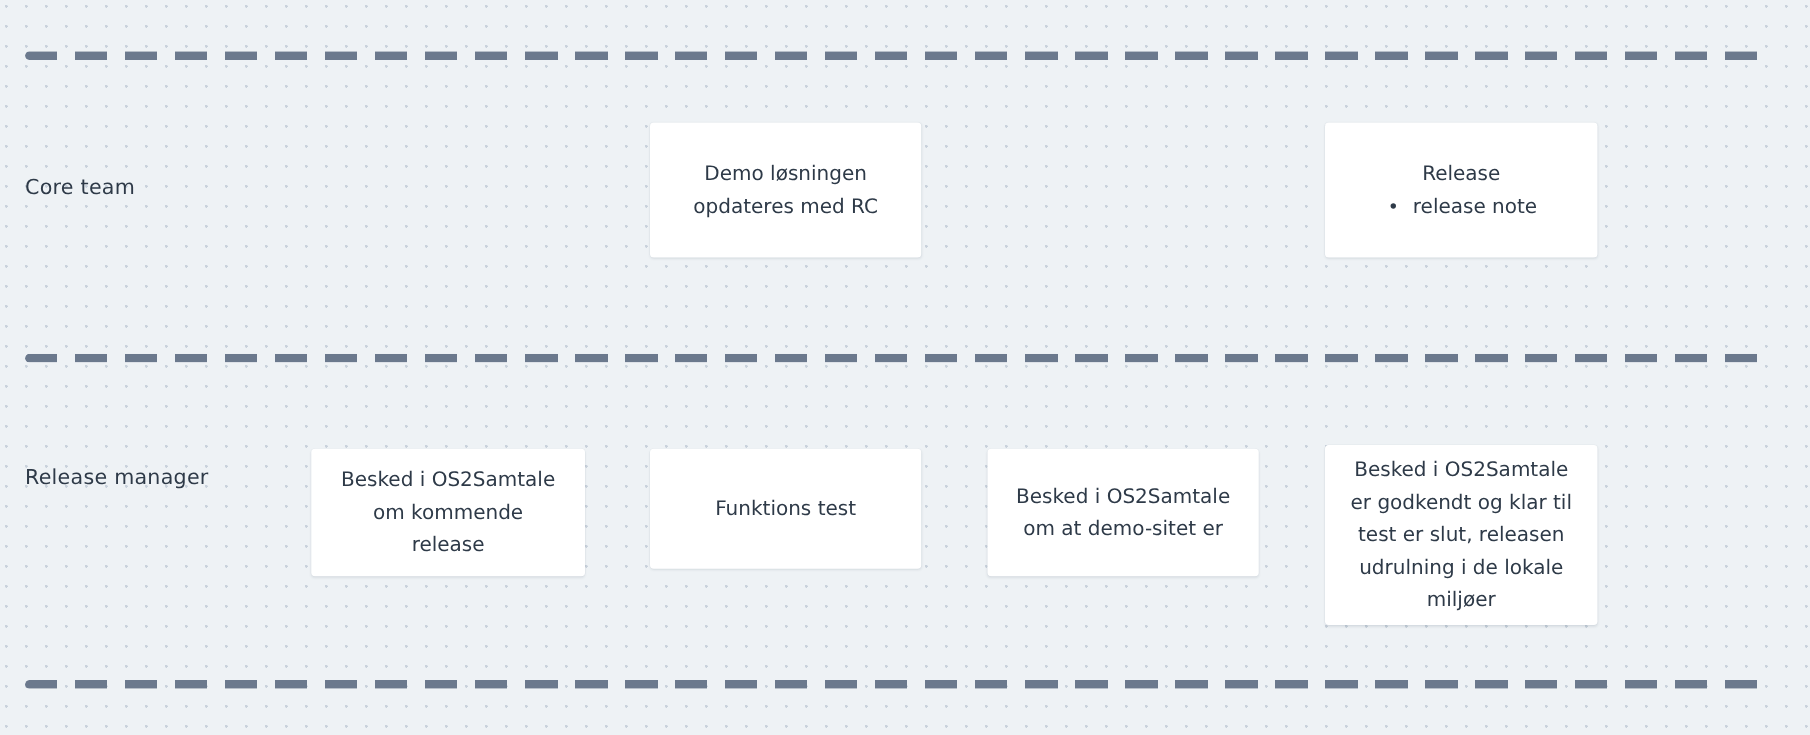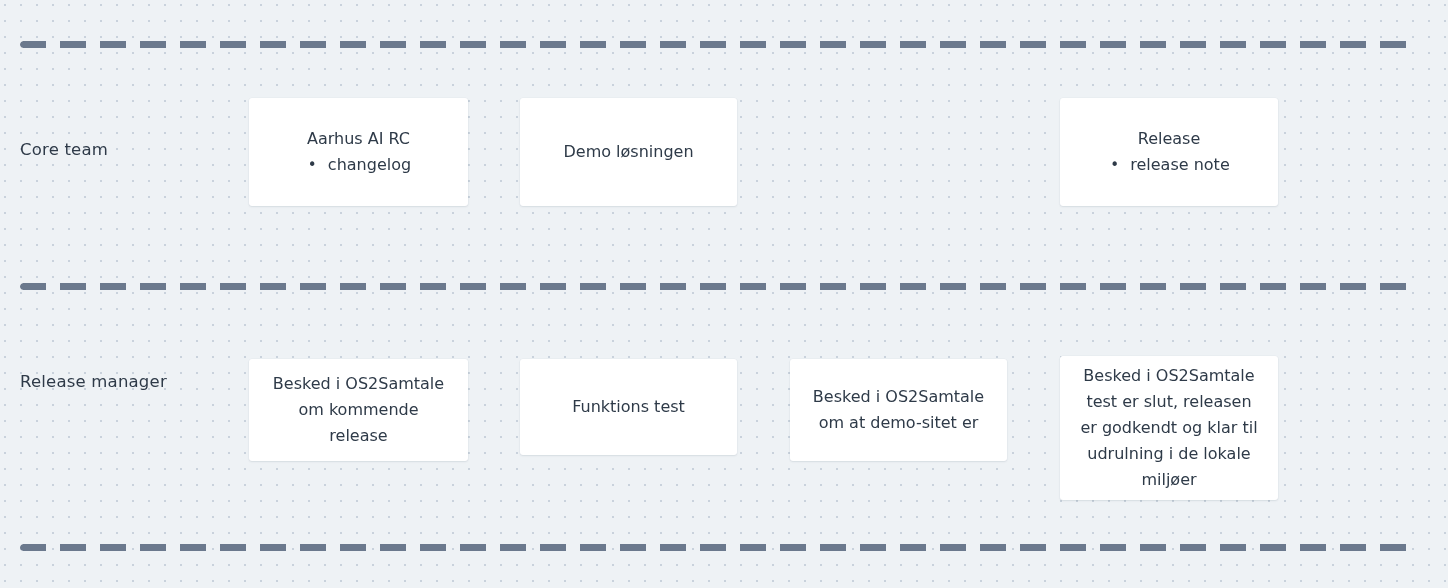--- a/index.html
+++ b/index.html
@@ -133,29 +133,24 @@
 
 <div id="board">
 
   <div class="lane-divider" id="divider-top"></div>
   <div class="lane-divider" id="divider-middle"></div>
   <div class="lane-divider" id="divider-bottom"></div>
 
   <div class="lane-label" id="label-core-team">Core team</div>
   <div class="lane-label" id="label-release-manager">Release manager</div>
 
-  <div class="card" id="card-aarhus-ai-rc">
-    <span class="card-title">Aarhus AI RC</span>
-    <ul class="bullets">
-      <li>changelog</li>
-    </ul>
-  </div>
 
   <div class="card" id="card-demo-losningen">
     <span class="card-body">Demo løsningen</span>
+    <span class="card-body">opdateres med RC</span>
   </div>
 
   <div class="card" id="card-release">
     <span class="card-title">Release</span>
     <ul class="bullets">
       <li>release note</li>
     </ul>
   </div>
 
   <div class="card" id="card-besked-kommende">
@@ -168,19 +163,19 @@
     <span class="card-body">Funktions test</span>
   </div>
 
   <div class="card" id="card-besked-demosite">
     <span class="card-body">Besked i OS2Samtale</span>
     <span class="card-body">om at demo-sitet er</span>
   </div>
 
   <div class="card" id="card-besked-test-slut">
     <span class="card-body">Besked i OS2Samtale</span>
+    <span class="card-body">er godkendt og klar til</span>
     <span class="card-body">test er slut, releasen</span>
-    <span class="card-body">er godkendt og klar til</span>
     <span class="card-body">udrulning i de lokale</span>
     <span class="card-body">miljøer</span>
   </div>
 
 </div>
 
 </body></html>

